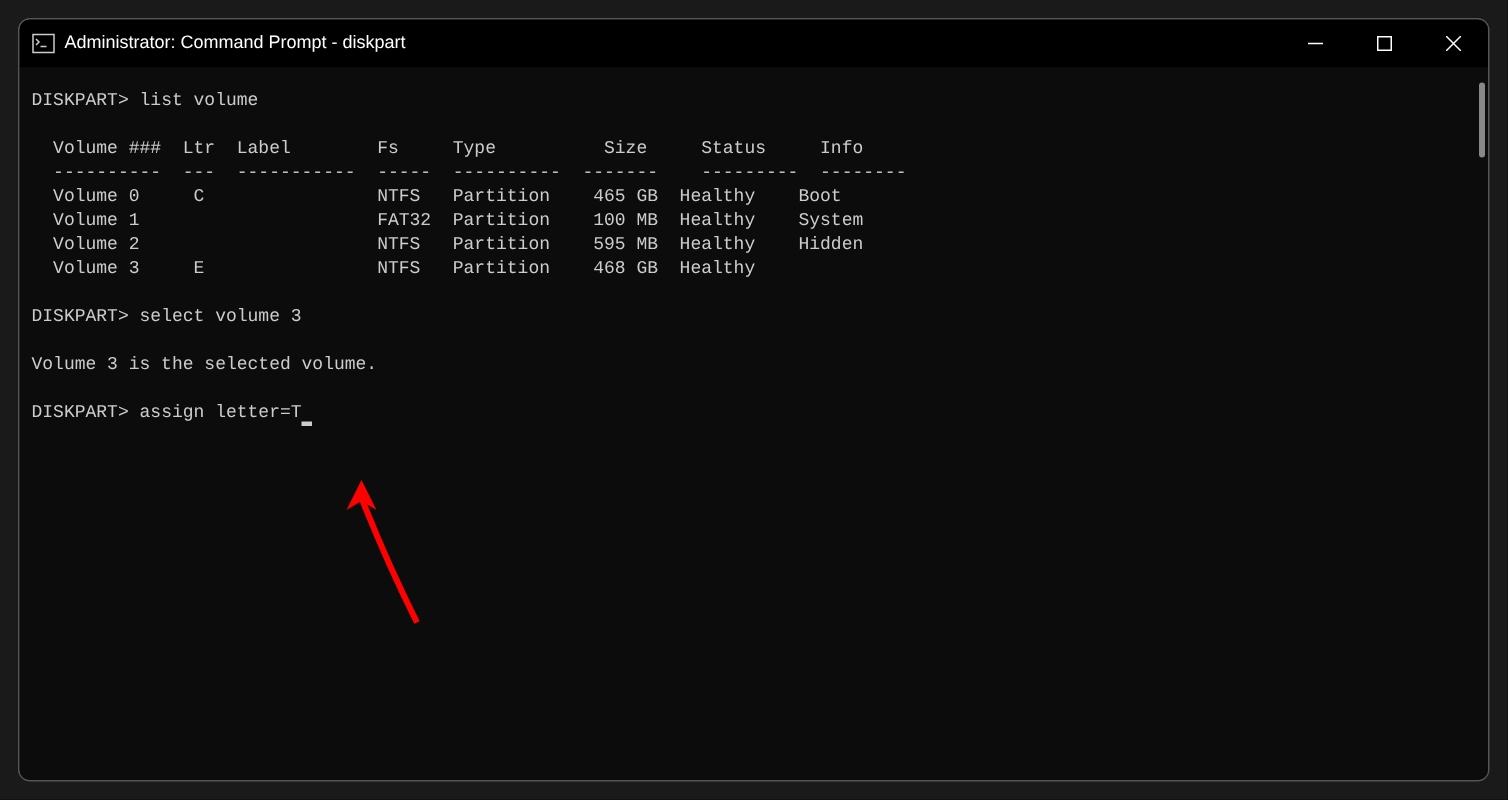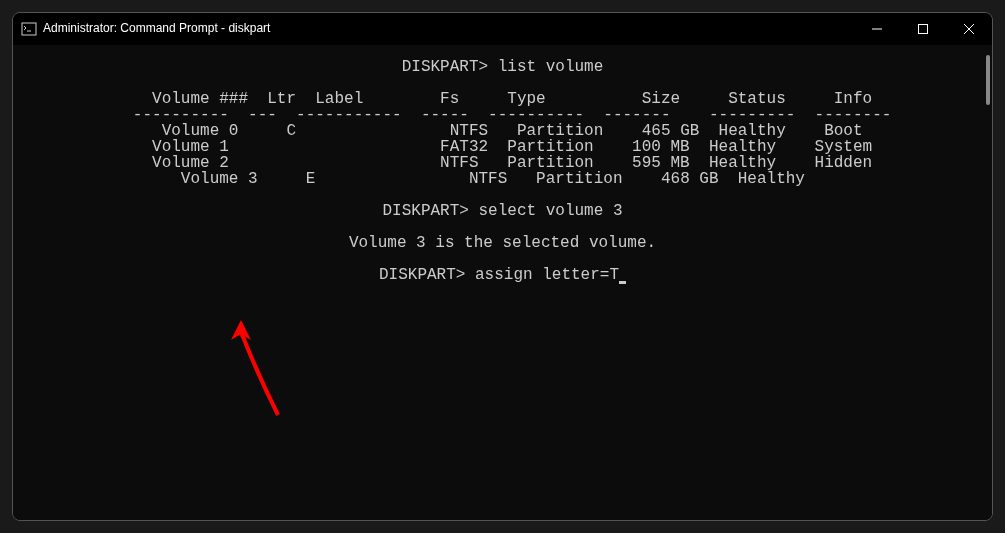--- a/index.html
+++ b/index.html
@@ -68,25 +68,24 @@
     }
     .terminal-body {
       flex: 1;
       background: #0c0c0c;
       padding: 14px 8px 8px 8px;
       position: relative;
       overflow: hidden;
     }
     .terminal-content {
       font-family: Consolas, 'Courier New', monospace;
-      font-size: 16px;
+      font-size: 12px;
       line-height: 16px;
       color: #cccccc;
       white-space: pre;
-      text-align: center;
     }
     .scrollbar {
       position: absolute;
       right: 2px;
       top: 10px;
       width: 4px;
       height: 50px;
       background: #888;
       border-radius: 2px;
     }

